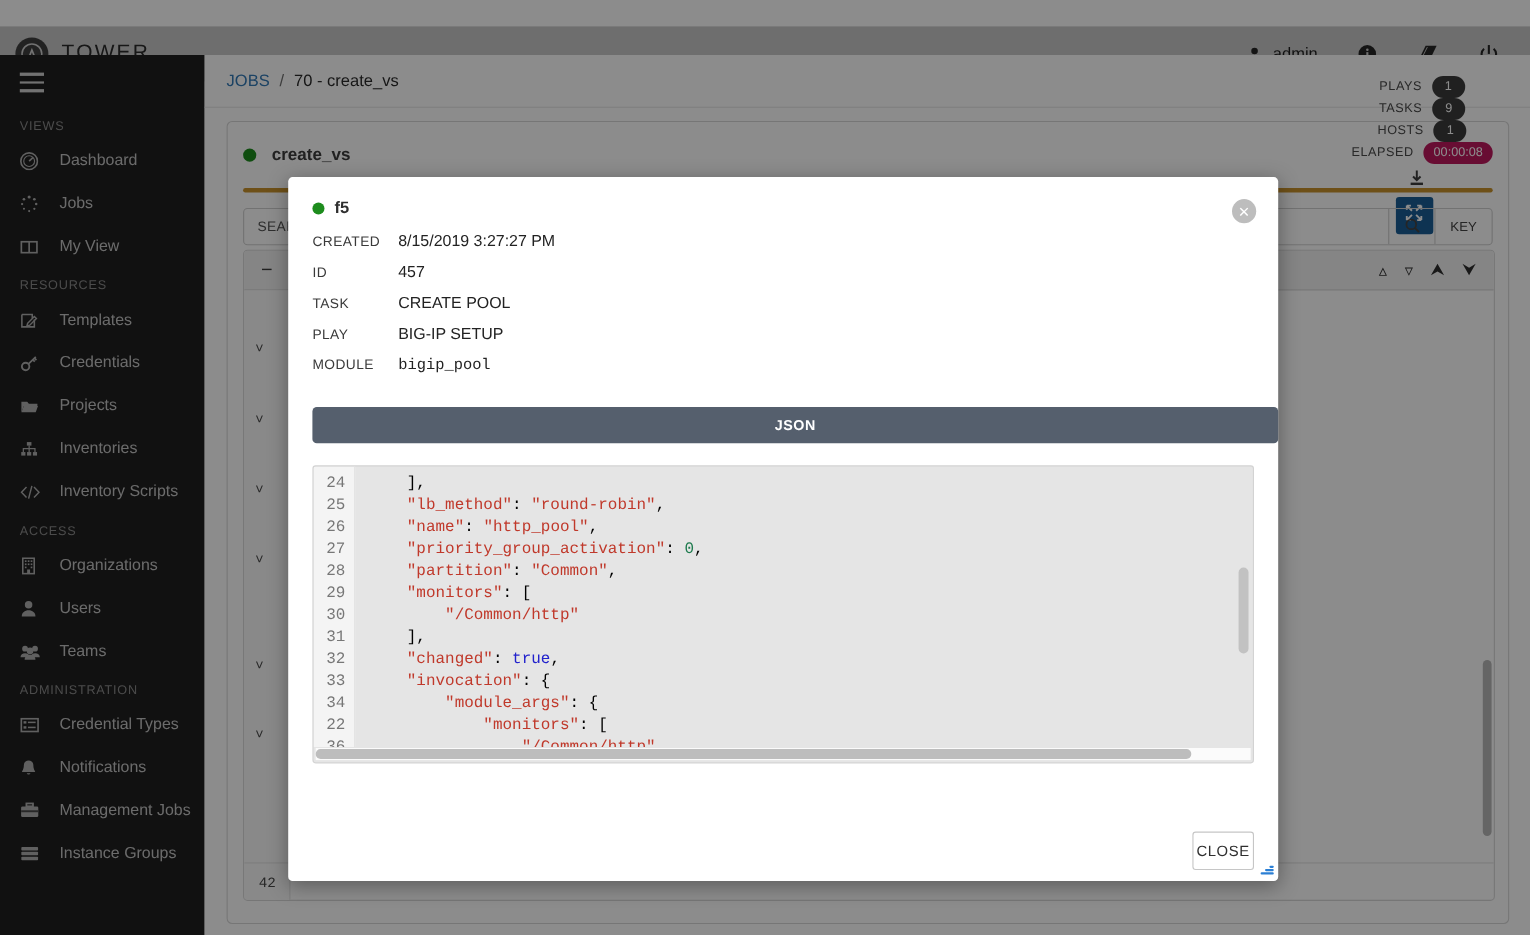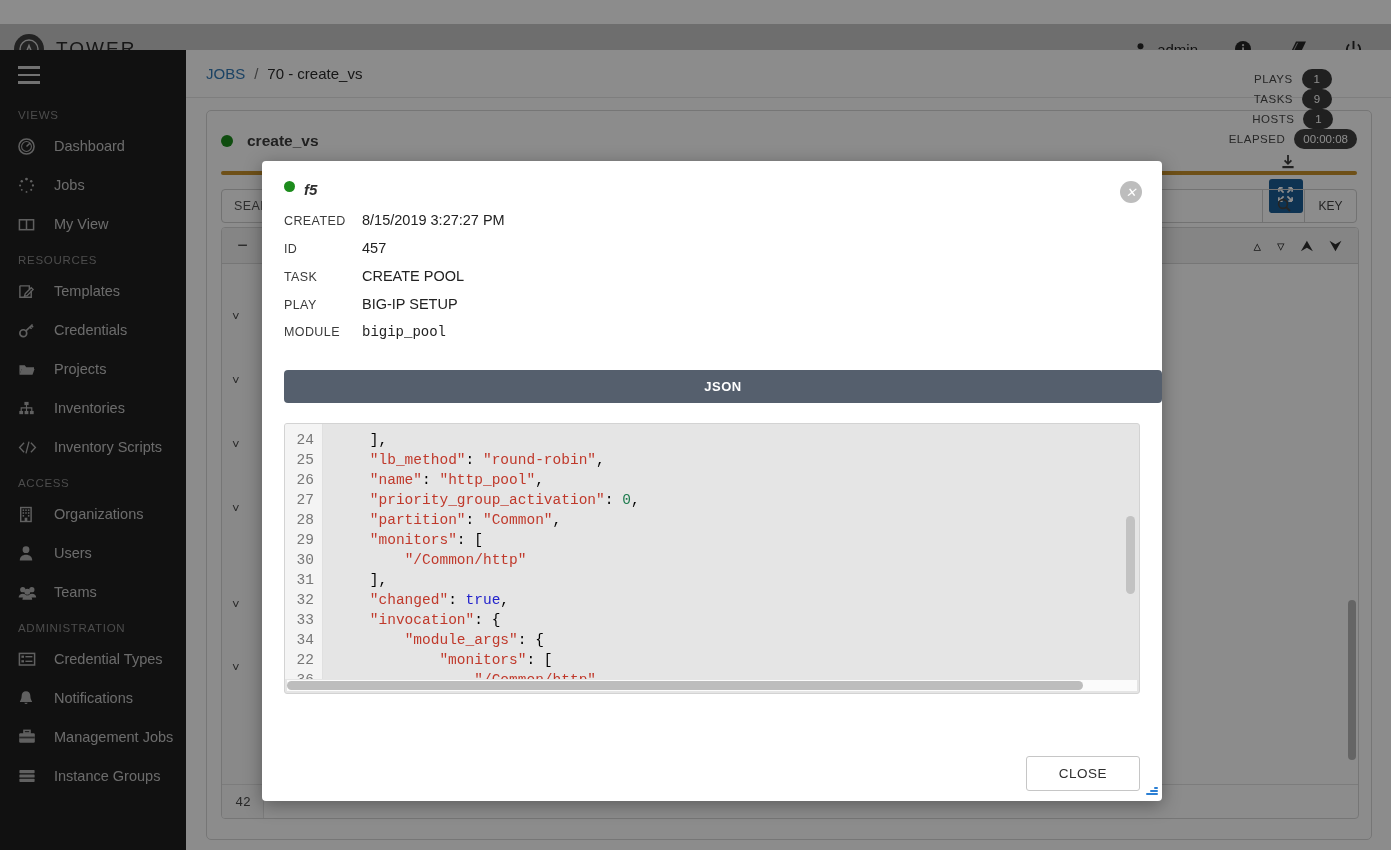--- a/index.html
+++ b/index.html
@@ -81,21 +81,21 @@
   .status-dot { width: 12px; height: 12px; border-radius: 50%; background: #1d8c1d; margin-right: 14px; }
   .panel-title { font-size: 15.5px; font-weight: bold; color: #3c3c3c; }
   .stats { margin-left: auto; display: flex; align-items: center; gap: 0; flex-direction: column; }
   .stat { display: flex; align-items: center; gap: 9px; margin-left: 26px; }
   .stat-label { font-size: 11.5px; letter-spacing: .5px; color: #4a4a4a; }
   .badge {
     min-width: 30px; height: 20px; background: #3b3b3b; color: #fff;
     border-radius: 10px; font-size: 11.5px; display: flex; align-items: center;
     justify-content: center; padding: 0 9px;
   }
-  .badge.time { background: #404040; min-width: 62px; }
+  .badge.time { background: #be185d; min-width: 62px; }
   .icon-btn {
     width: 30px; height: 30px; display: flex; align-items: center; justify-content: center;
     margin-left: 16px; color: #3d3d3d; cursor: pointer;
   }
   .expand-btn {
     width: 34px; height: 34px; background: #1a5d96; color: #fff; border-radius: 3px;
     display: flex; align-items: center; justify-content: center; margin-left: 12px; cursor: pointer;
   }
   .orange-rule { height: 4px; background: #c8922c; margin: 0 14px 0 14px; border-radius: 2px; }
 
@@ -150,21 +150,21 @@
   
   .modal {
     position: absolute; z-index: 100;
     left: 262px; top: 161px; width: 900px; height: 640px;
     background: #fff; border-radius: 4px;
     box-shadow: 0 4px 18px rgba(0,0,0,.35);
     display: flex; flex-direction: column;
   }
   .modal-head {
     position: relative; padding: 20px 24px 6px 22px;
-    display: flex;  font-style: italic;
+    display: flex; align-items: center;
   }
   .m-dot { width: 11px; height: 11px; border-radius: 50%; background: #1d8c1d; margin-right: 9px; }
   .m-title { font-size: 15px; font-weight: bold; color: #2e2e2e; }
   .m-close {
     position: absolute; right: 20px; top: 20px; width: 22px; height: 22px;
     border-radius: 50%; background: #bdbdbd; color: #fff;
     display: flex; align-items: center; justify-content: center;
     font-size: 13px; cursor: pointer; line-height: 1;
   }
   .m-meta { padding: 8px 22px 0 22px; }
@@ -212,21 +212,21 @@
   .vbar-thumb {
     position: absolute; right: 4px; top: 92px; width: 9px; height: 78px;
     background: #c2c2c2; border-radius: 5px;
   }
 
   .modal-foot {
     margin-top: auto; padding: 14px 22px 10px 22px; display: flex; justify-content: flex-end;
   }
   .close-btn {
     border: 1px solid #c6c6c6; background: #fff; border-radius: 3px;
-    padding: 9px 32px; font-size: 13.5px; color: #2f2f2f; letter-spacing: .5px; cursor: pointer;
+    padding: 9px 3px; font-size: 13.5px; color: #2f2f2f; letter-spacing: .5px; cursor: pointer;
   }
   .resize-grip {
     position: absolute; right: 4px; bottom: 4px; width: 14px; height: 14px; cursor: nwse-resize;
   }
   .resize-grip i { position: absolute; right: 0; background: #2b7fd4; height: 1.6px; border-radius: 1px; }
   .resize-grip i:nth-child(1) { bottom: 2px; width: 12px; }
   .resize-grip i:nth-child(2) { bottom: 5px; width: 8px; }
   .resize-grip i:nth-child(3) { bottom: 8px; width: 4px; }
 </style>
 </head>

